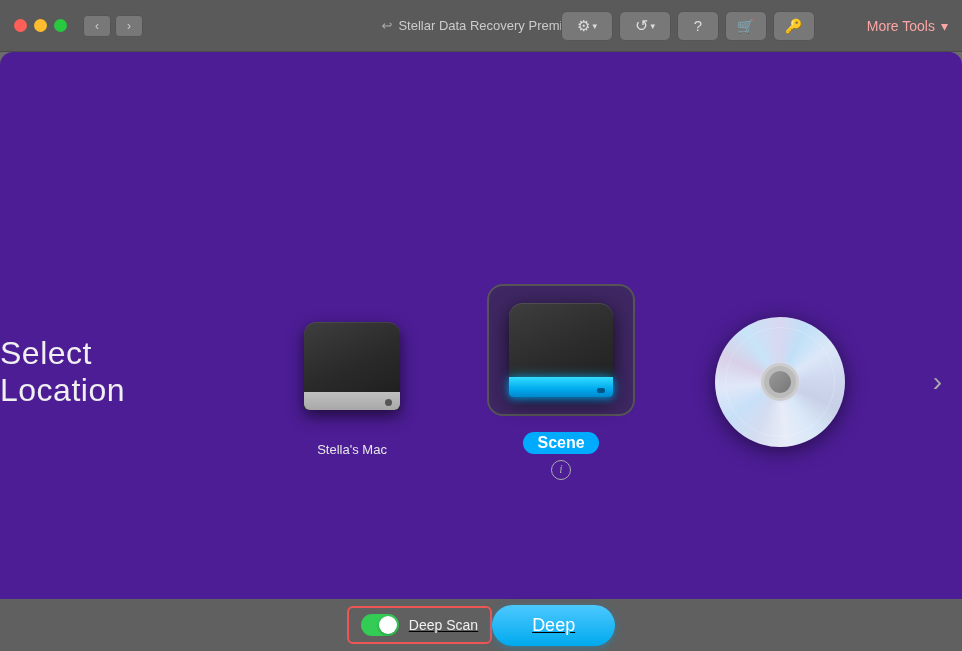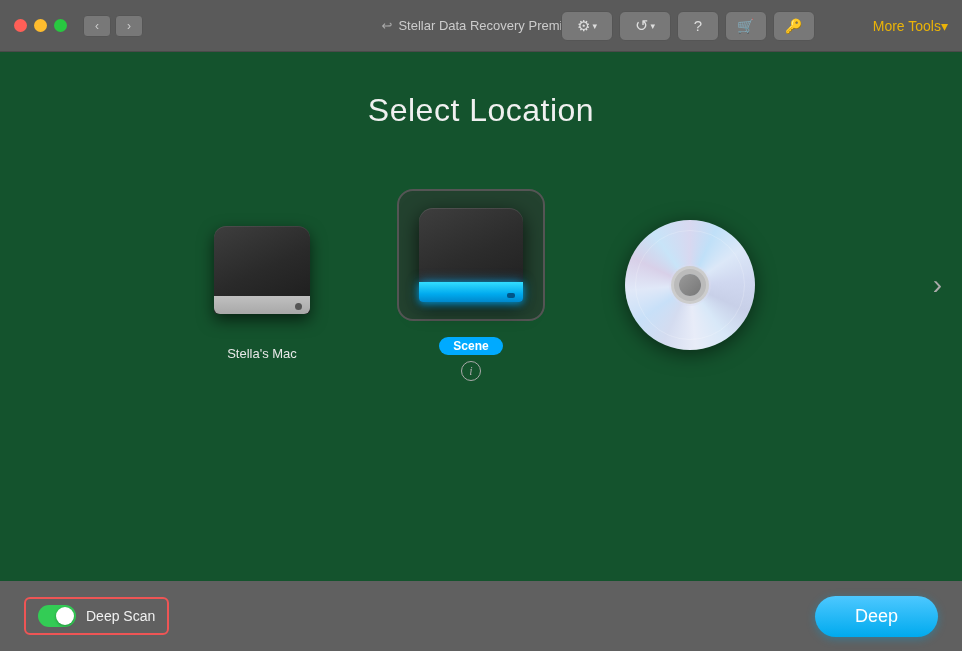--- a/index.html
+++ b/index.html
@@ -90,37 +90,38 @@
       gap: 2px;
     }
 
     .tb-btn-wide {
       width: 52px;
     }
 
     .more-tools {
       position: absolute;
       right: 14px;
-      color: #eab308;
+      color: #fca5a5;
       font-size: 14px;
       display: flex;
       align-items: center;
-      gap: 0;
+      gap: 6px;
       cursor: pointer;
     }
 
     
     .main-content {
       width: 100%;
       height: calc(651px - 52px);
-      background: #14532d;
-      display: flex;
-      flex-direction: column;
-      align-items: center;
-      position: relative;
+      background: #4c1d95;
+      display: flex;
+      flex-direction: row;
+      align-items: center;
+      position: relative;
+      border-radius: 13px;
     }
 
     .page-title {
       color: #f0f0f0;
       font-size: 32px;
       font-weight: 300;
       margin-top: 40px;
       letter-spacing: 0.5px;
     }
 
@@ -148,21 +149,21 @@
       margin-top: 16px;
       display: flex;
       flex-direction: column;
       align-items: center;
       gap: 6px;
     }
 
     .drive-badge {
       background: #00aaff;
       color: white;
-      font-size: 12px;
+      font-size: 16px;
       font-weight: 600;
       padding: 2px 14px;
       border-radius: 12px;
     }
 
     .drive-label {
       color: #e8e8e8;
       font-size: 13px;
       text-align: center;
     }
@@ -192,26 +193,27 @@
       font-size: 28px;
       cursor: pointer;
     }
 
     
     .bottom-bar {
       position: absolute;
       bottom: 0;
       left: 0;
       right: 0;
-      height: 70px;
+      height: 52px;
       background: #606060;
       display: flex;
       align-items: center;
-      justify-content: space-between;
+      justify-content: center;
       padding: 0 24px;
+      text-decoration: underline;
     }
 
     .deep-scan-container {
       display: flex;
       align-items: center;
       gap: 10px;
       border: 2px solid #e55;
       border-radius: 6px;
       padding: 6px 12px;
     }

